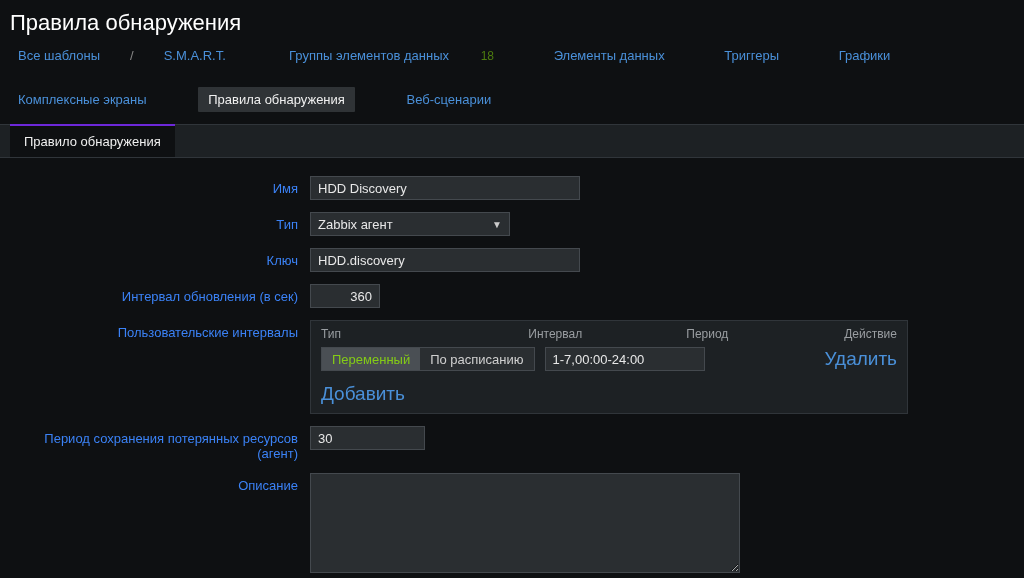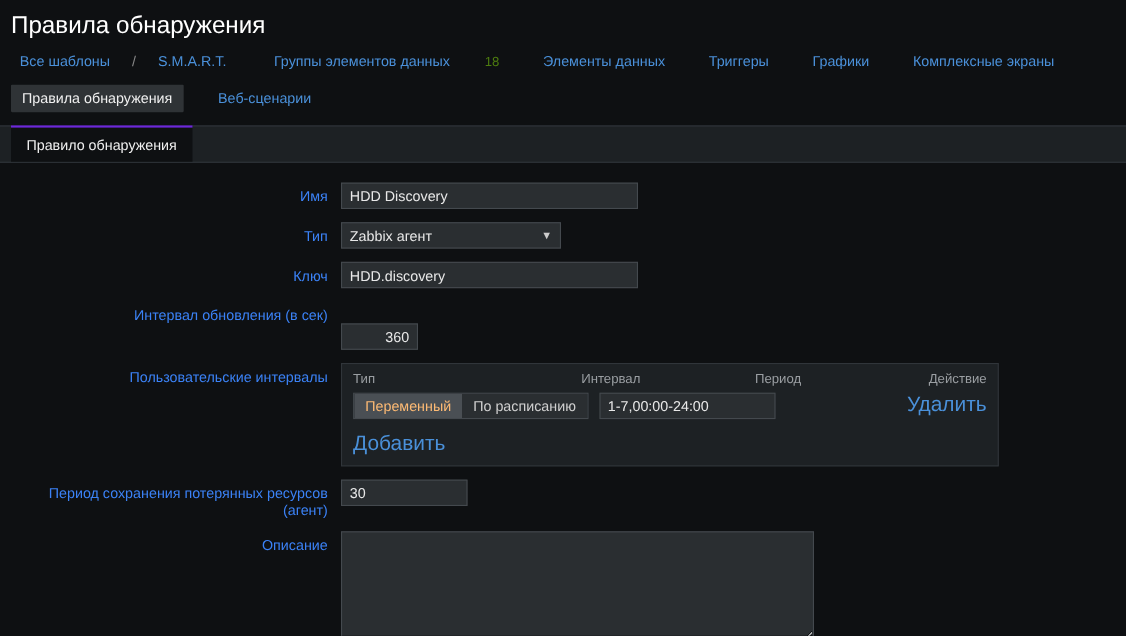--- a/index.html
+++ b/index.html
@@ -16,21 +16,21 @@
     font-size: 22px;
     font-weight: 400;
     color: #fff;
     padding: 10px 10px 8px 10px;
   }
   .breadcrumb {
     padding: 0 10px 12px 10px;
     font-size: 13px;
     display: flex;
     align-items: center;
-    gap: 10px;
+    gap: 20px;
     flex-wrap: wrap;
   }
   .breadcrumb a {
     color: #4a90d9;
     text-decoration: none;
     padding: 4px 8px;
     cursor: pointer;
   }
   .breadcrumb .sep { color: #888; padding: 0 2px; }
   .breadcrumb .count { color: #4d7c0f; font-size: 12px; margin-left: 28px; }
@@ -80,21 +80,21 @@
   }
   input[type=text].txt, .select {
     background: #2a2e31;
     border: 1px solid #44494e;
     color: #e8e8e8;
     padding: 4px 7px;
     height: 24px;
     font-size: 13px;
   }
   .txt.w270 { width: 270px; }
-  .txt.w70  { width: 70px; text-align: right; margin-top: 20px; }
+  .txt.w70  { width: 70px; text-align: right; }
   .txt.w145 { width: 145px; text-align: right; }
   .txt.w160 { width: 160px; }
   .txt.w115 { width: 115px; text-align: right; }
   .select {
     width: 200px;
     display: flex;
     justify-content: space-between;
     align-items: center;
     cursor: pointer;
   }
@@ -134,21 +134,21 @@
   .seg .btn {
     padding: 4px 10px;
     background: #2a2e31;
     color: #d0d0d0;
     cursor: pointer;
     font-size: 13px;
     border: none;
   }
   .seg .btn.sel {
     background: #4a4f54;
-    color: #fdba74;
+    color: #84cc16;
   }
   .link {
     color: #4a90d9;
     cursor: pointer;
     font-size: 19px;
   }
   .add-link-row {
     padding: 4px 10px 8px 10px;
   }
   textarea.txt {

